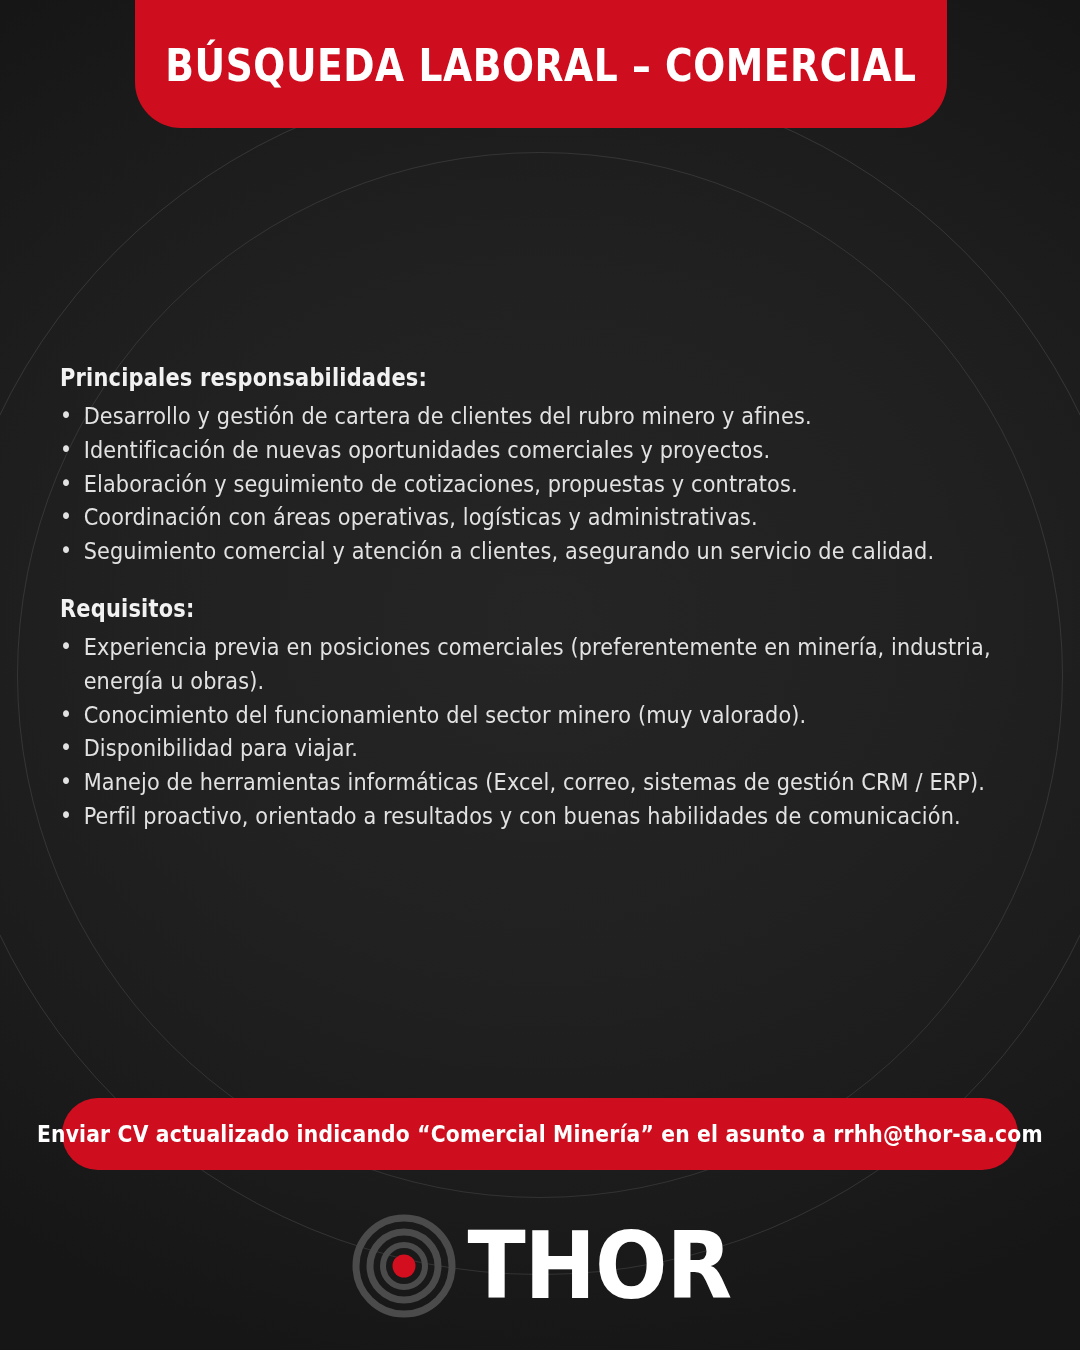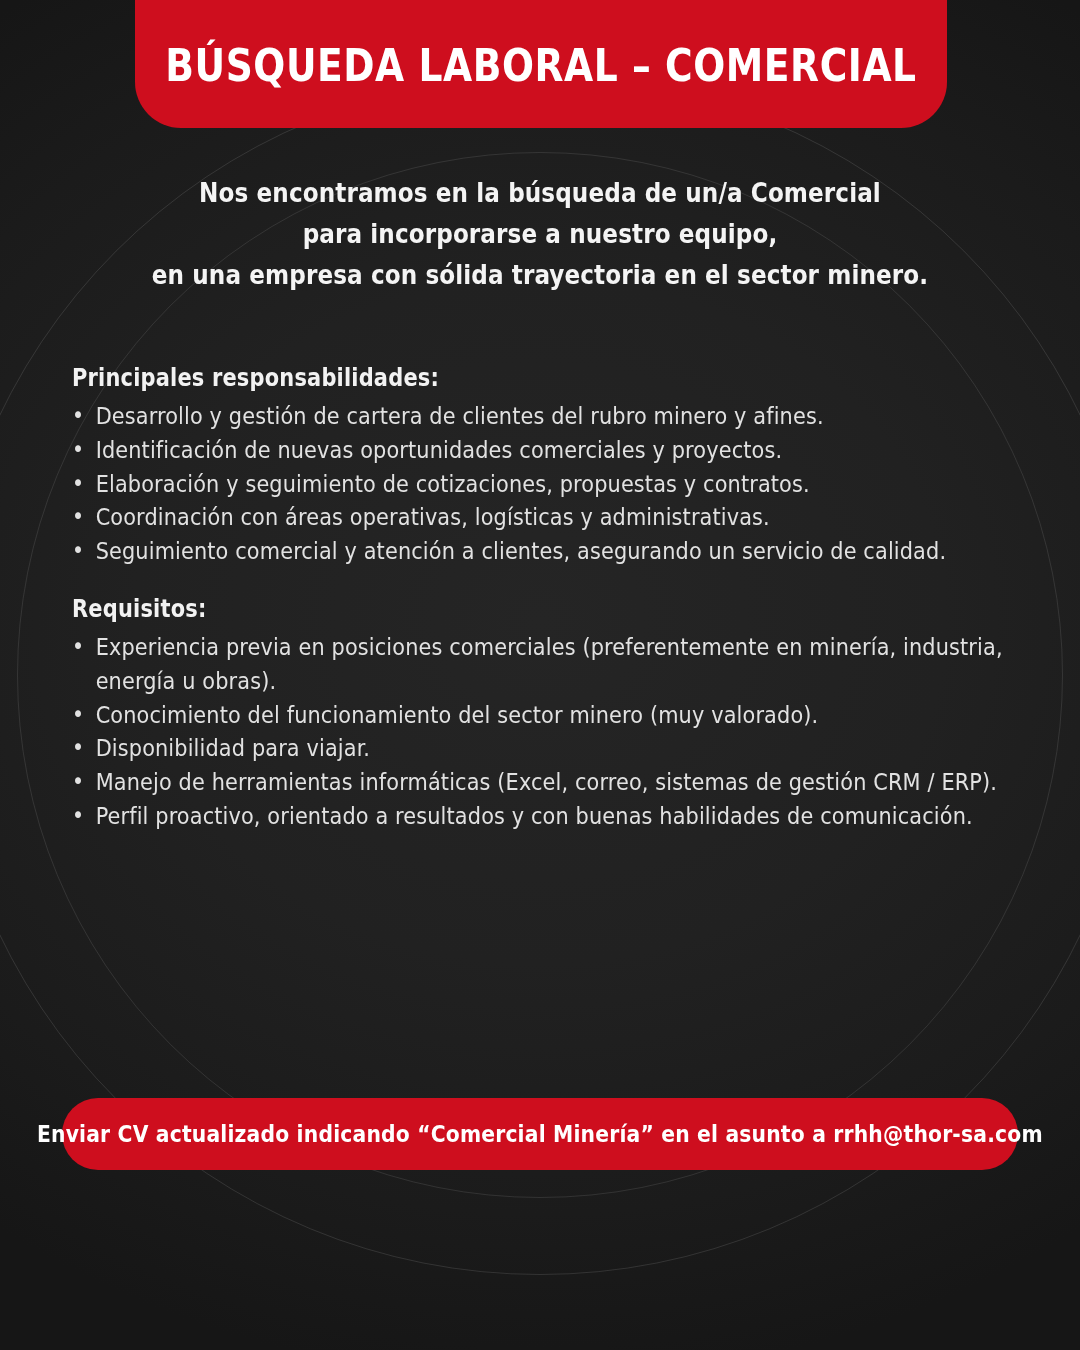--- a/index.html
+++ b/index.html
@@ -88,21 +88,21 @@
 
   
   .content {
     position:absolute;
     left:60px;
     top:364px;
     width:980px;
     z-index:3;
   }
 
-  .section { margin-bottom:26px;margin-left:12px; }
+  .section { margin-bottom:26px; }
   .section:last-child { margin-bottom:0; }
 
   .section-title {
     font-family:"DejaVu Sans Condensed","Liberation Sans Narrow","Liberation Sans", sans-serif;
     font-weight:700;
     font-size:24px;
     color:#f2f2f2;
     letter-spacing:0.2px;
     margin-bottom:8px;
     transform:scaleX(0.97);
@@ -185,25 +185,20 @@
 
 <div class="poster">
 
   <div class="ring outer"></div>
   <div class="ring inner"></div>
 
   <div class="header-banner">
     <h1>BÚSQUEDA LABORAL – COMERCIAL</h1>
   </div>
 
-  <div class="intro">
-    <div class="line">Nos encontramos en la búsqueda de un/a Comercial</div>
-    <div class="line">para incorporarse a nuestro equipo,</div>
-    <div class="line">en una empresa con sólida trayectoria en el sector minero.</div>
-  </div>
 
   <div class="content">
 
     <div class="section">
       <div class="section-title">Principales responsabilidades:</div>
       <ul class="bullets">
         <li>Desarrollo y gestión de cartera de clientes del rubro minero y afines.</li>
         <li>Identificación de nuevas oportunidades comerciales y proyectos.</li>
         <li>Elaboración y seguimiento de cotizaciones, propuestas y contratos.</li>
         <li>Coordinación con áreas operativas, logísticas y administrativas.</li>
@@ -222,14 +217,23 @@
       </ul>
     </div>
 
 
   </div>
 
   <div class="cta">
     <span>Enviar CV actualizado indicando “Comercial Minería” en el asunto a rrhh@thor-sa.com</span>
   </div>
 
+  <div class="logo">
+    <svg class="bullseye" width="104" height="104" viewBox="0 0 104 104" aria-hidden="true">
+      <circle cx="52" cy="52" r="48" fill="none" stroke="#4b4b4b" stroke-width="7"></circle>
+      <circle cx="52" cy="52" r="34" fill="none" stroke="#4b4b4b" stroke-width="7"></circle>
+      <circle cx="52" cy="52" r="21" fill="none" stroke="#4b4b4b" stroke-width="6"></circle>
+      <circle cx="52" cy="52" r="11.5" fill="#d30f1f"></circle>
+    </svg>
+    <div class="logo-word">THOR</div>
+  </div>
 
 </div>
 
 </body></html>

